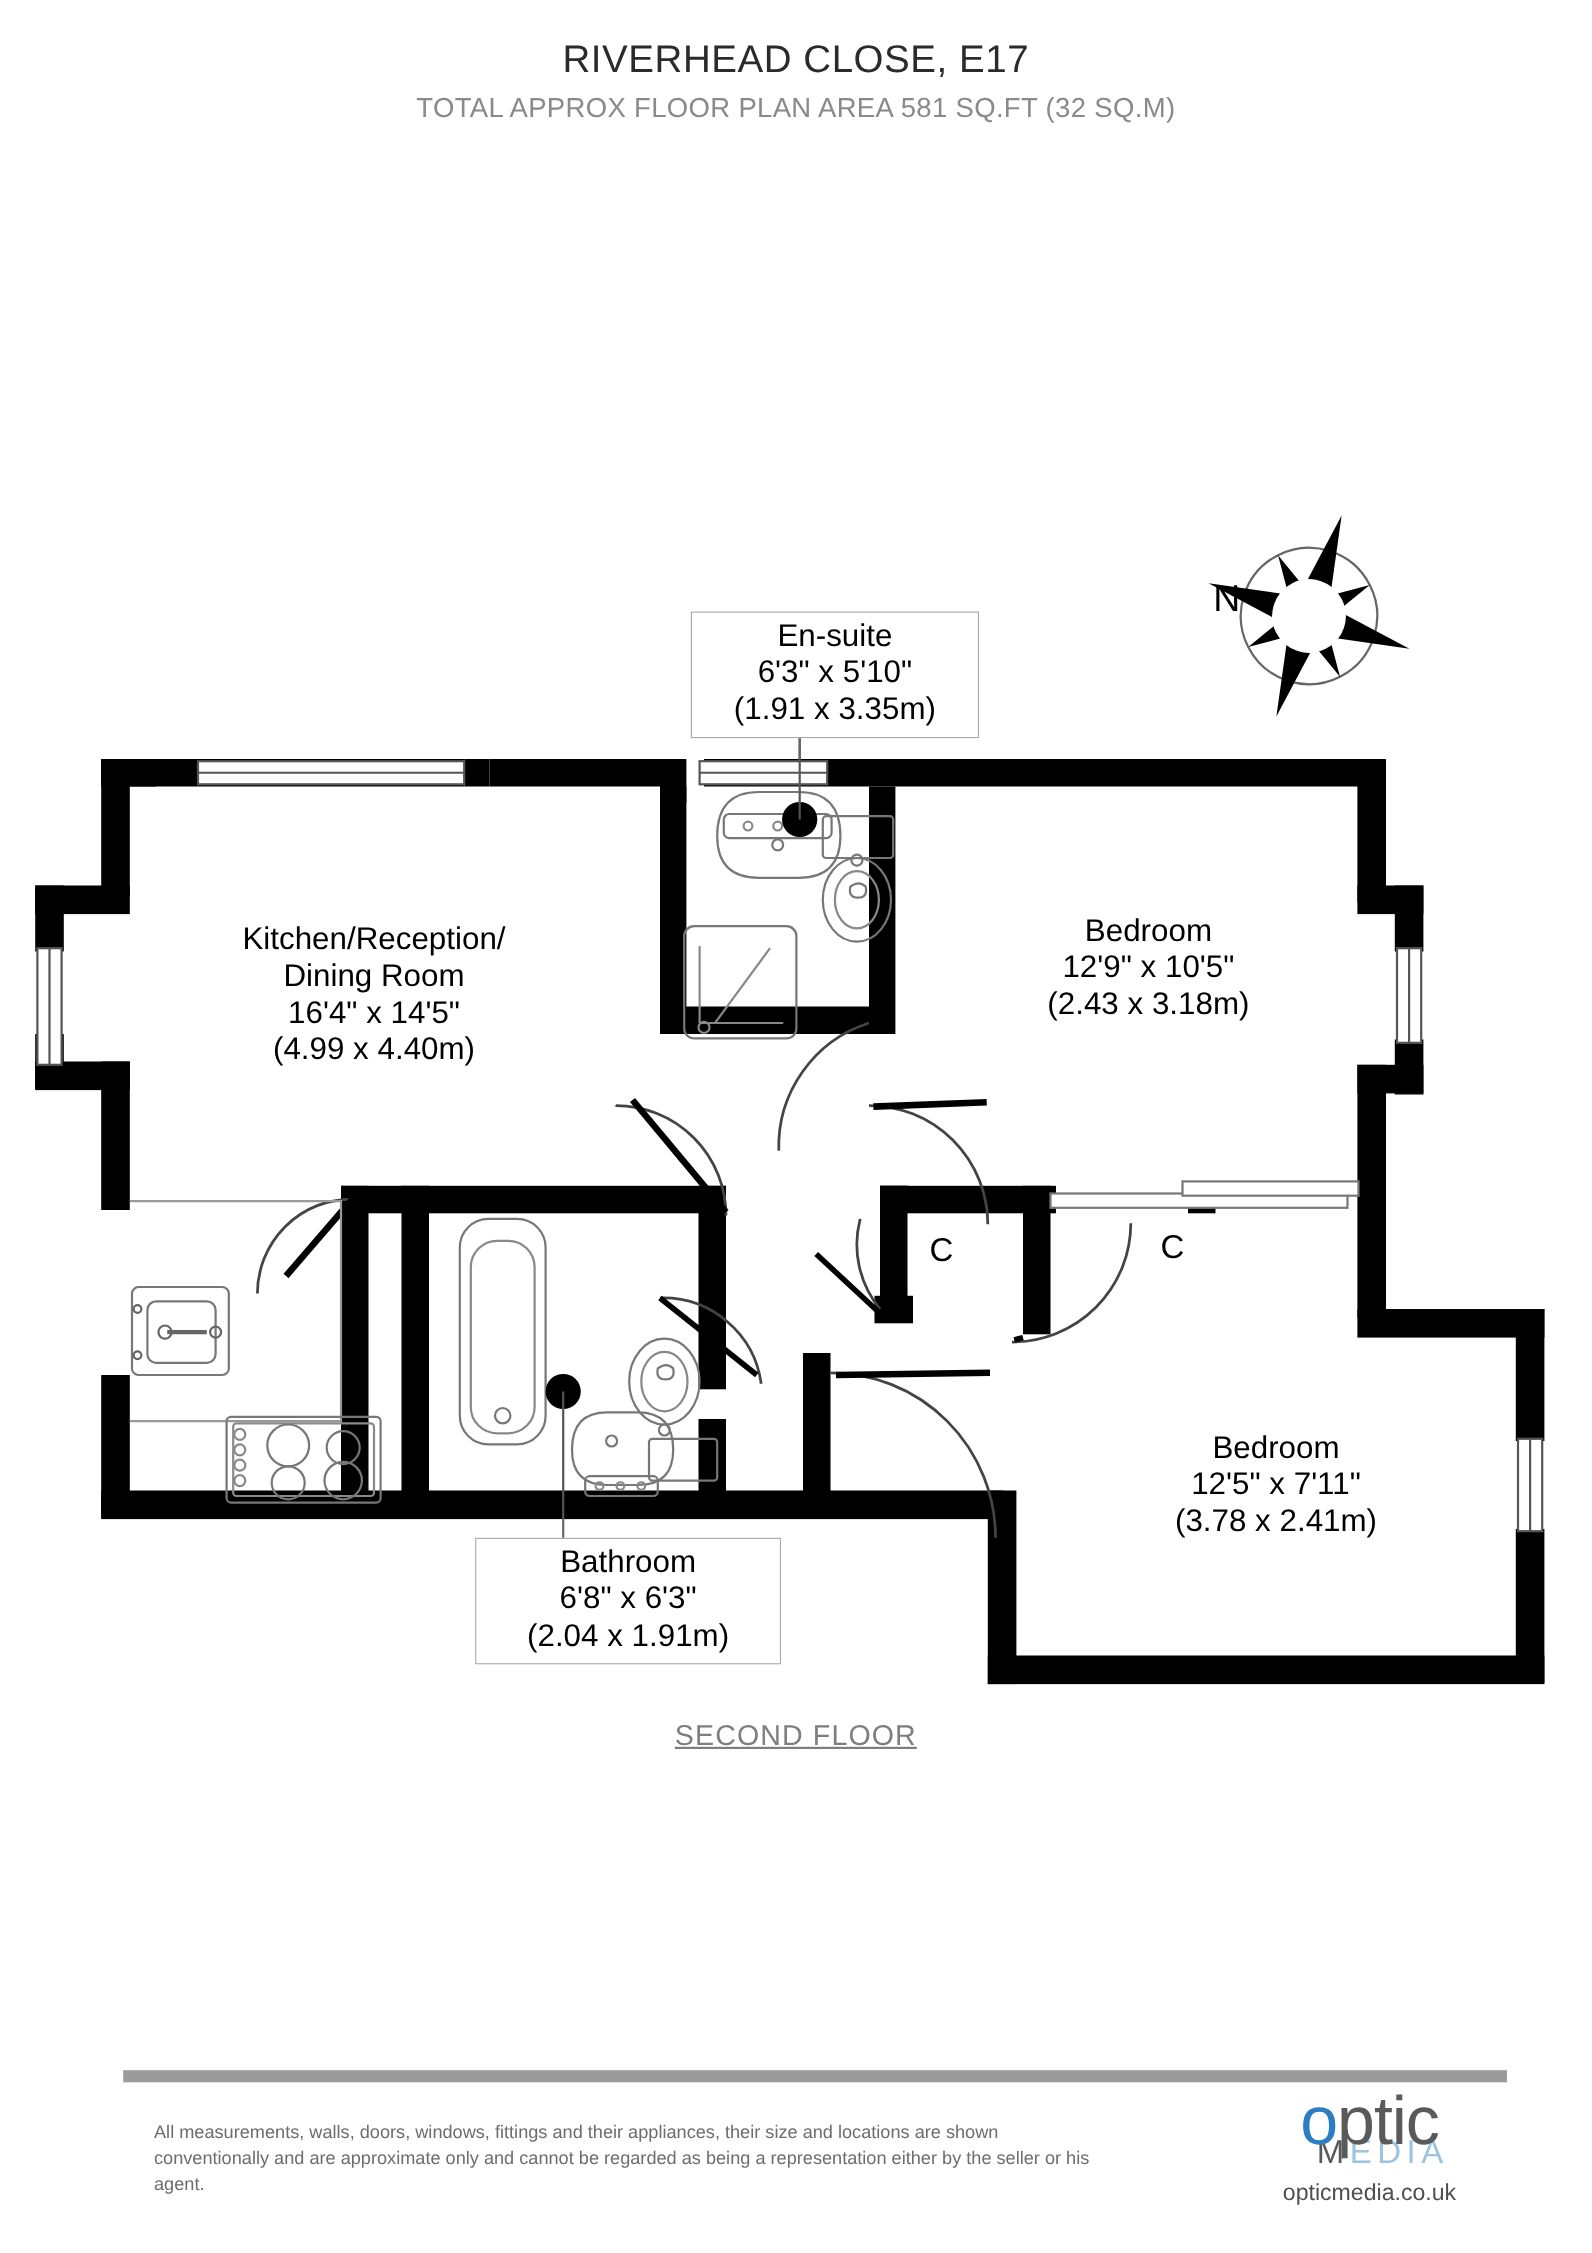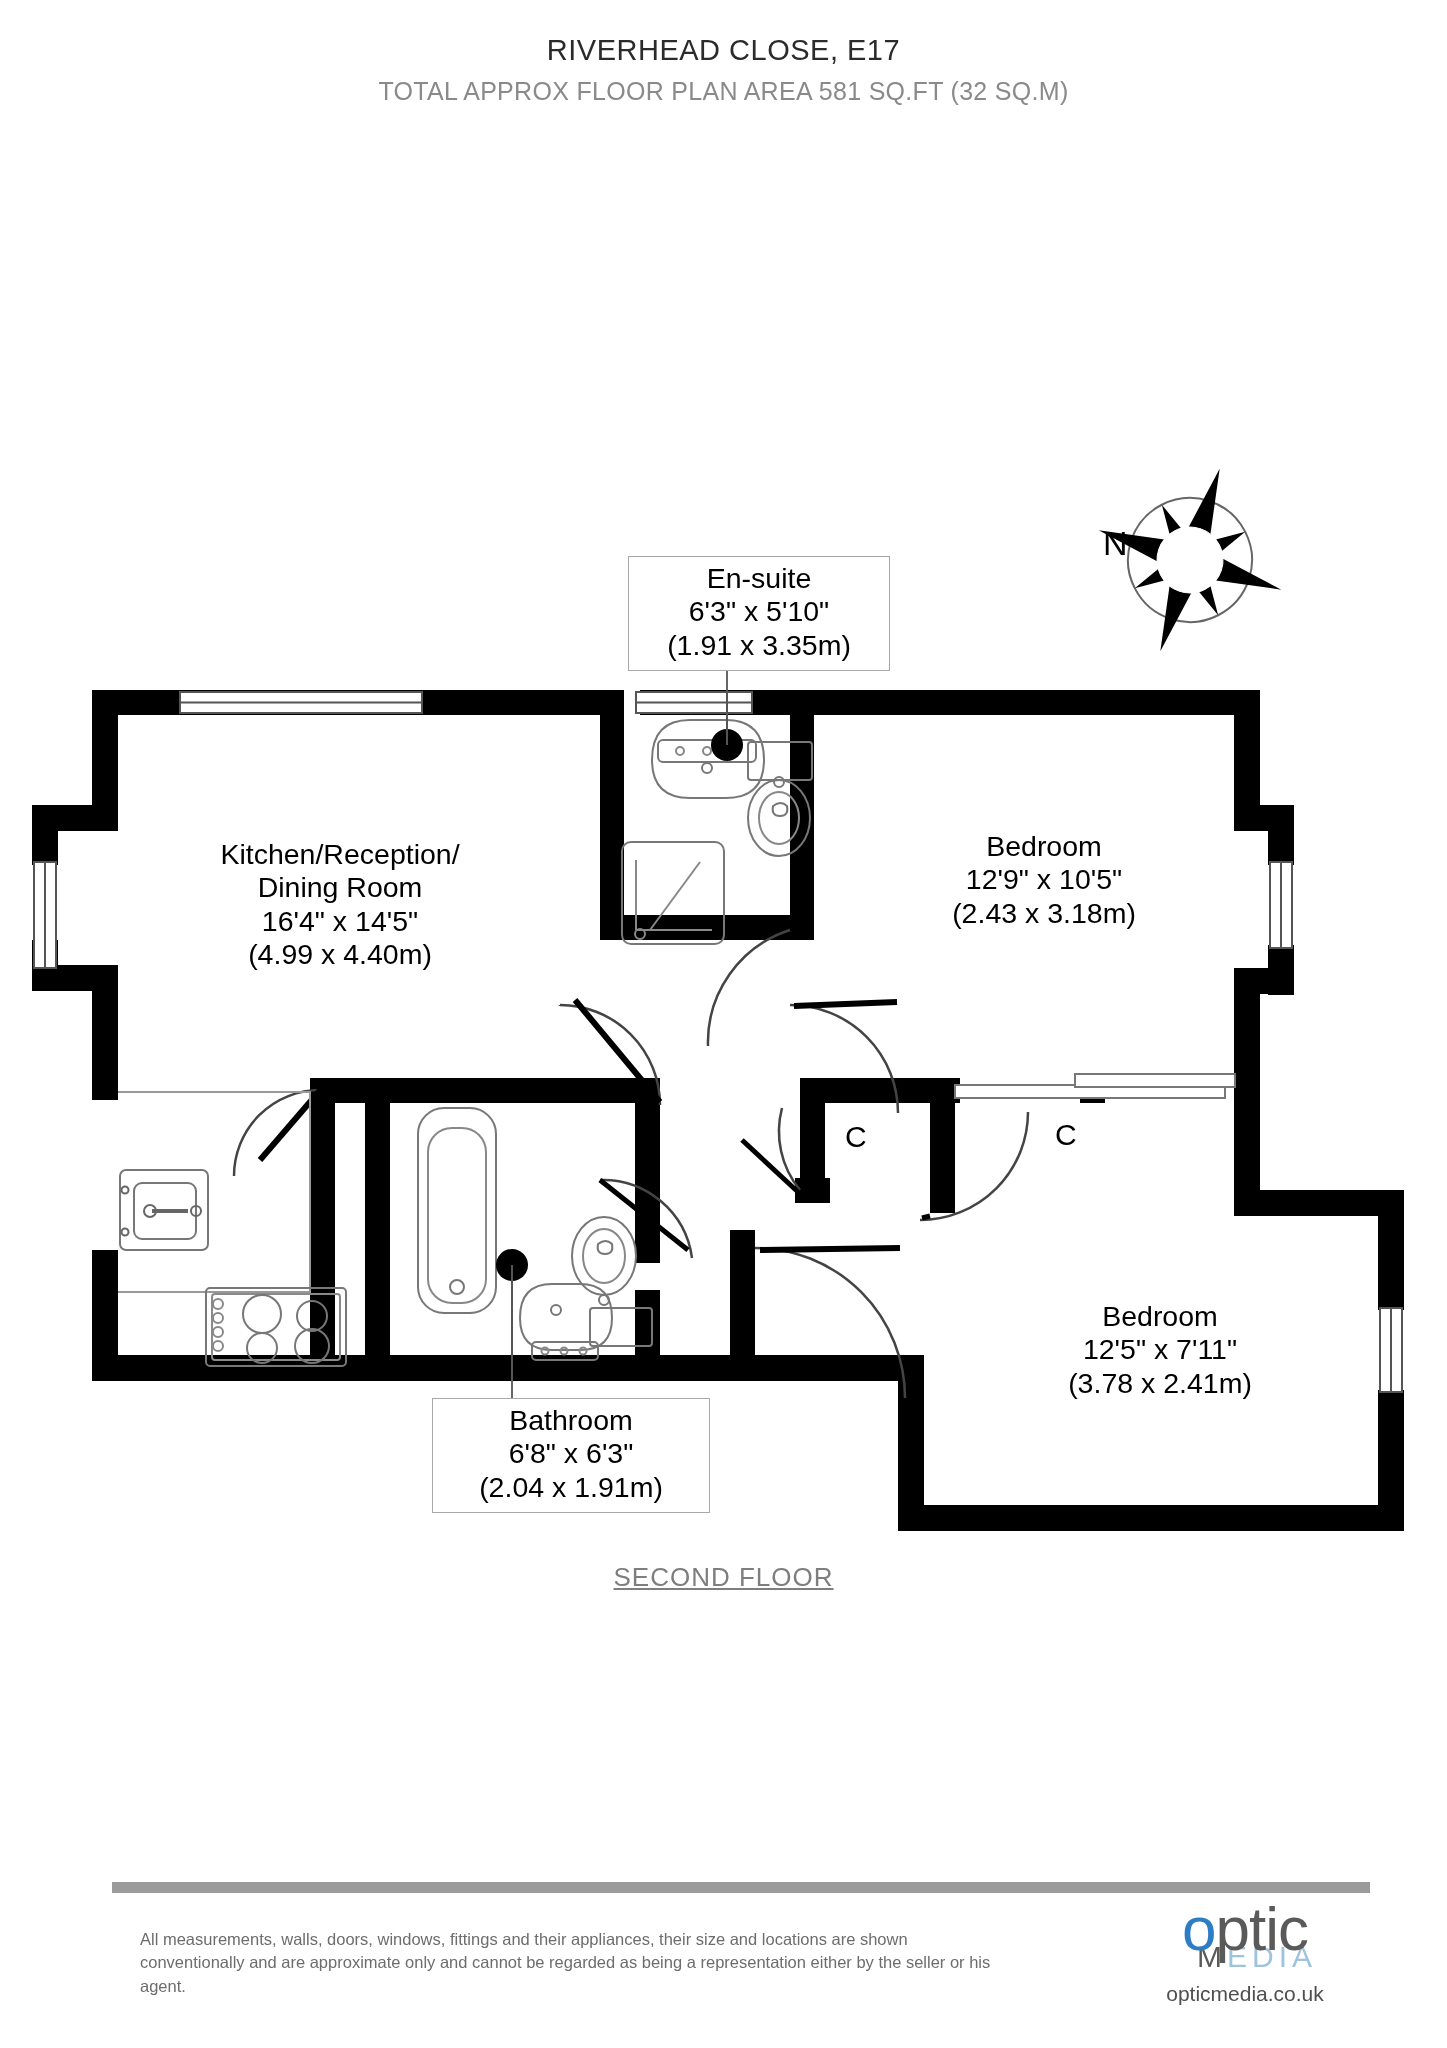--- a/index.html
+++ b/index.html
@@ -22,21 +22,21 @@
   }
 
   
   #header {
     position: absolute;
     top: 0; left: 0; right: 0;
     text-align: center;
     padding-top: 34px;
   }
   #plan-title {
-    font-size: 29px;
+    font-size: 35px;
     letter-spacing: 0.5px;
     color: #2b2b2b;
     font-weight: 400;
     margin: 0;
   }
   #plan-subtitle {
     font-size: 25px;
     letter-spacing: 0.3px;
     color: #8a8a8a;
     font-weight: 400;

